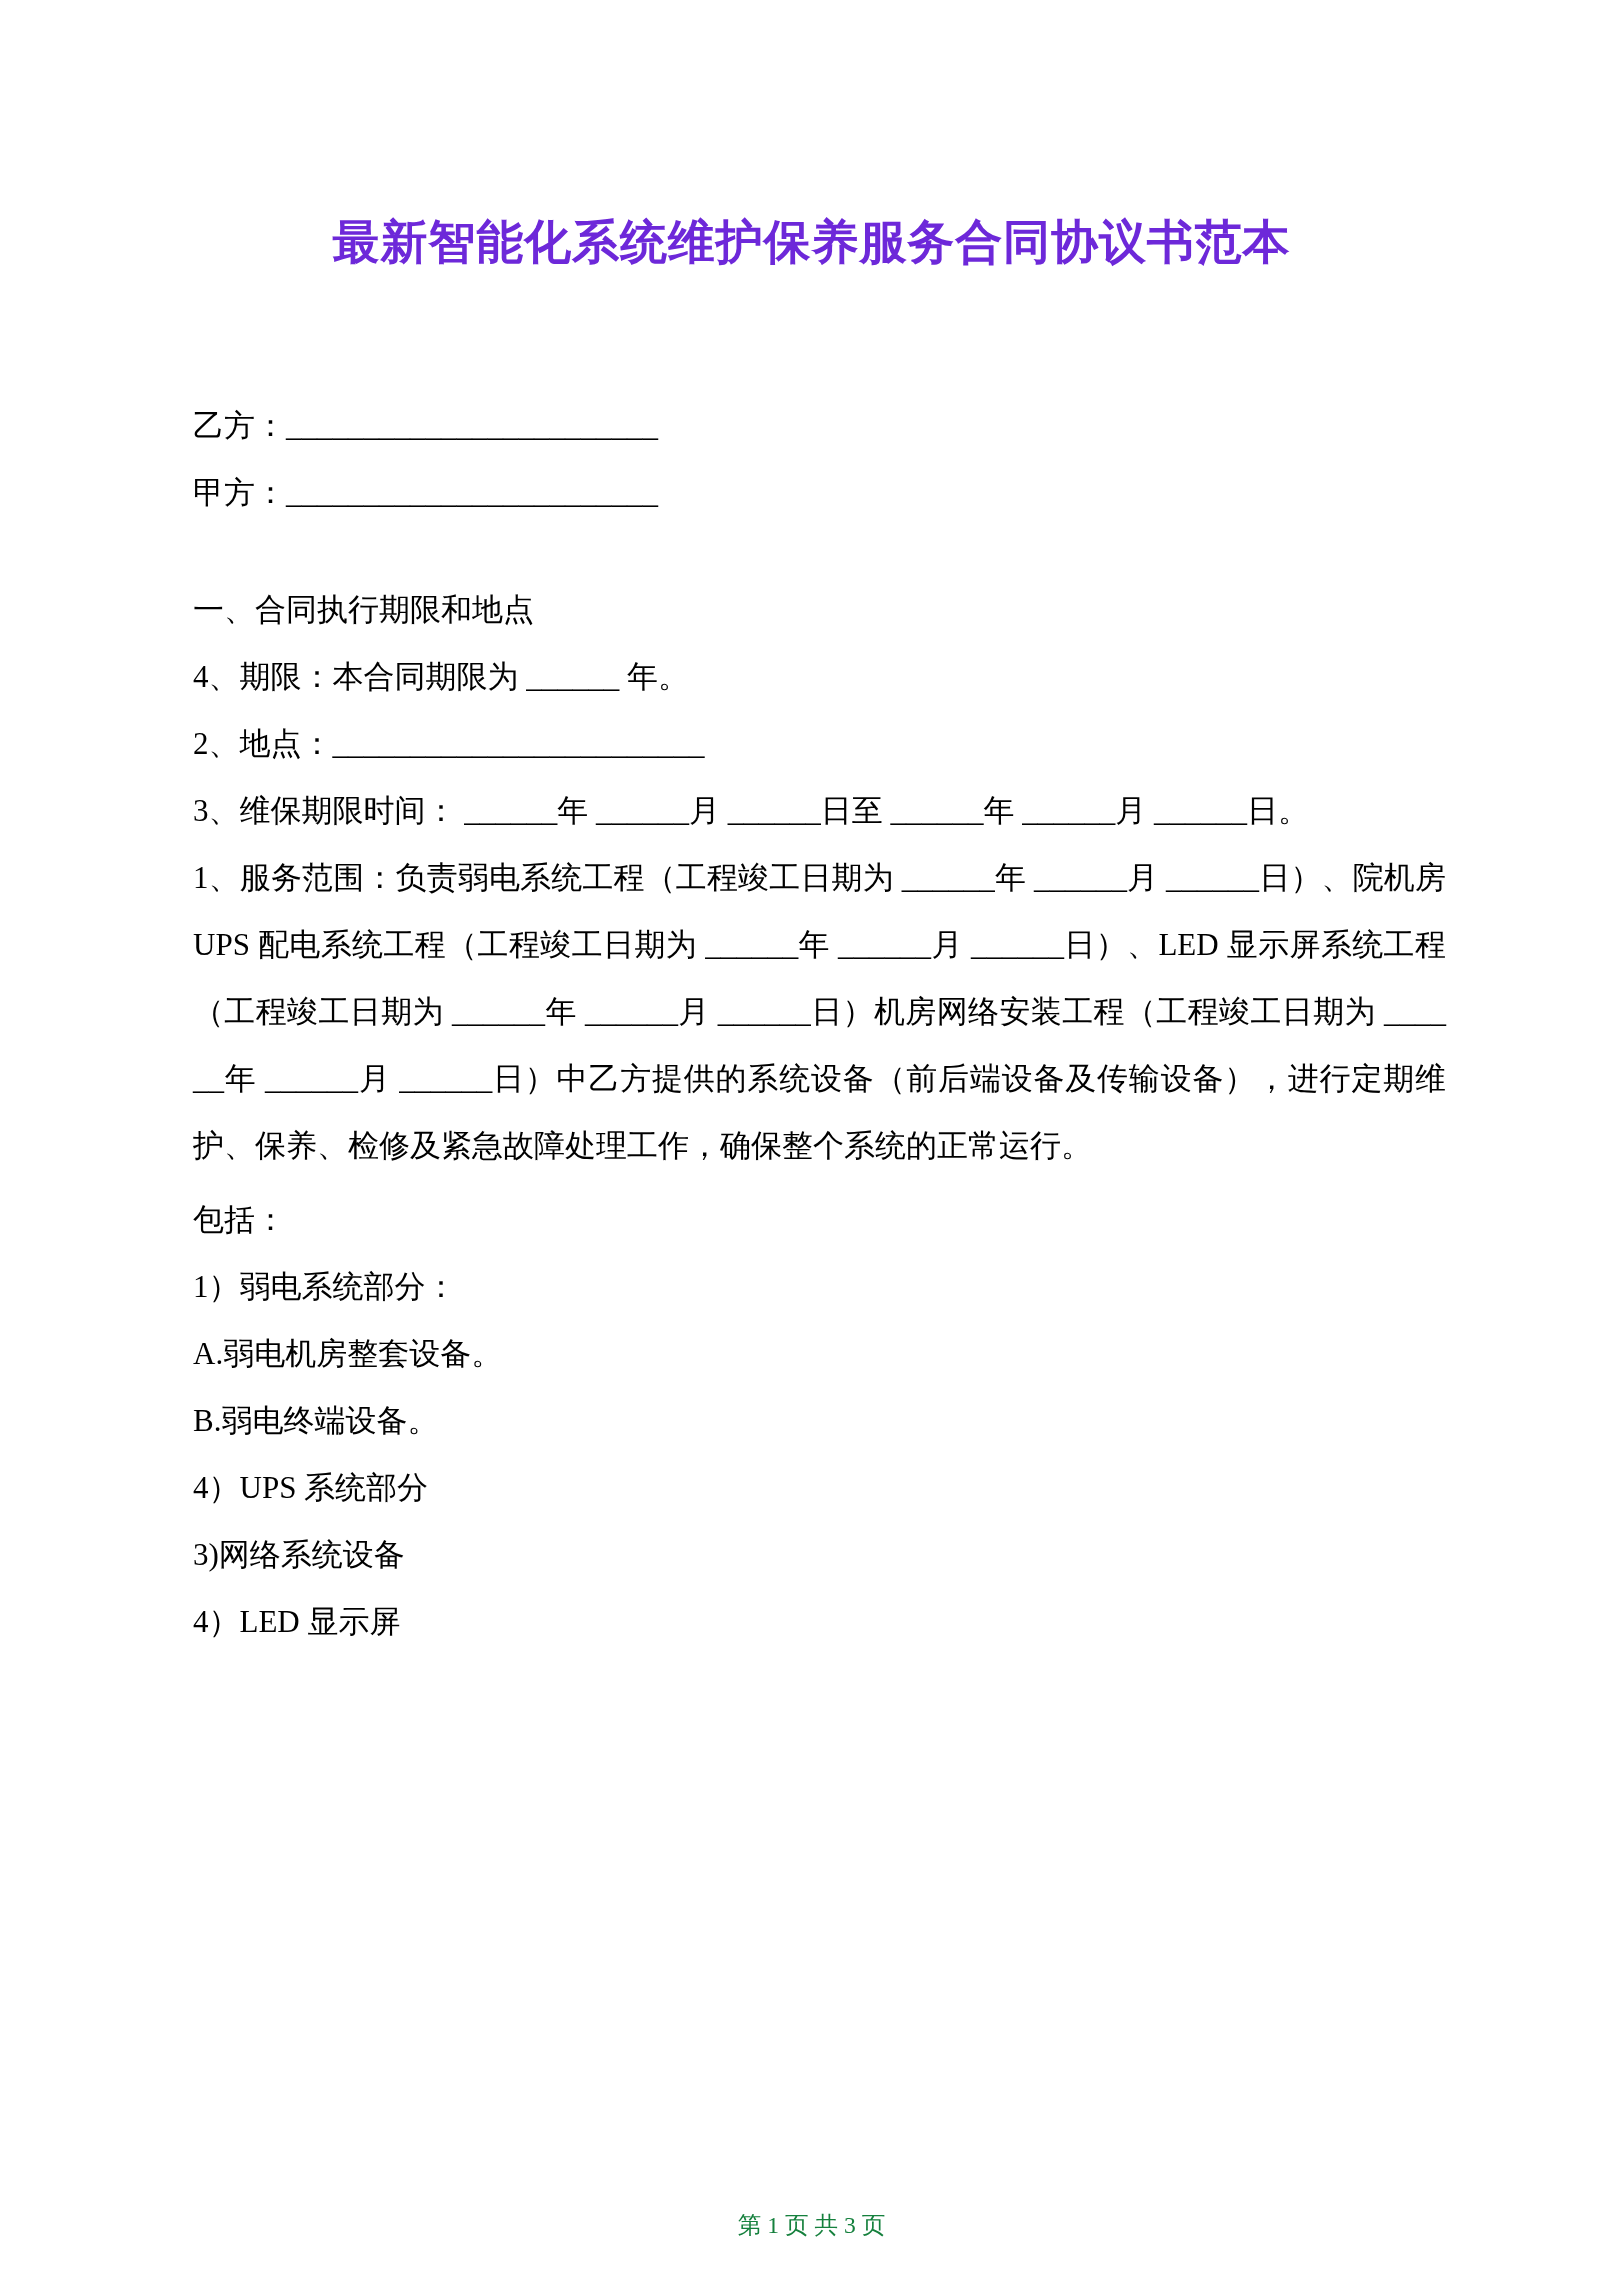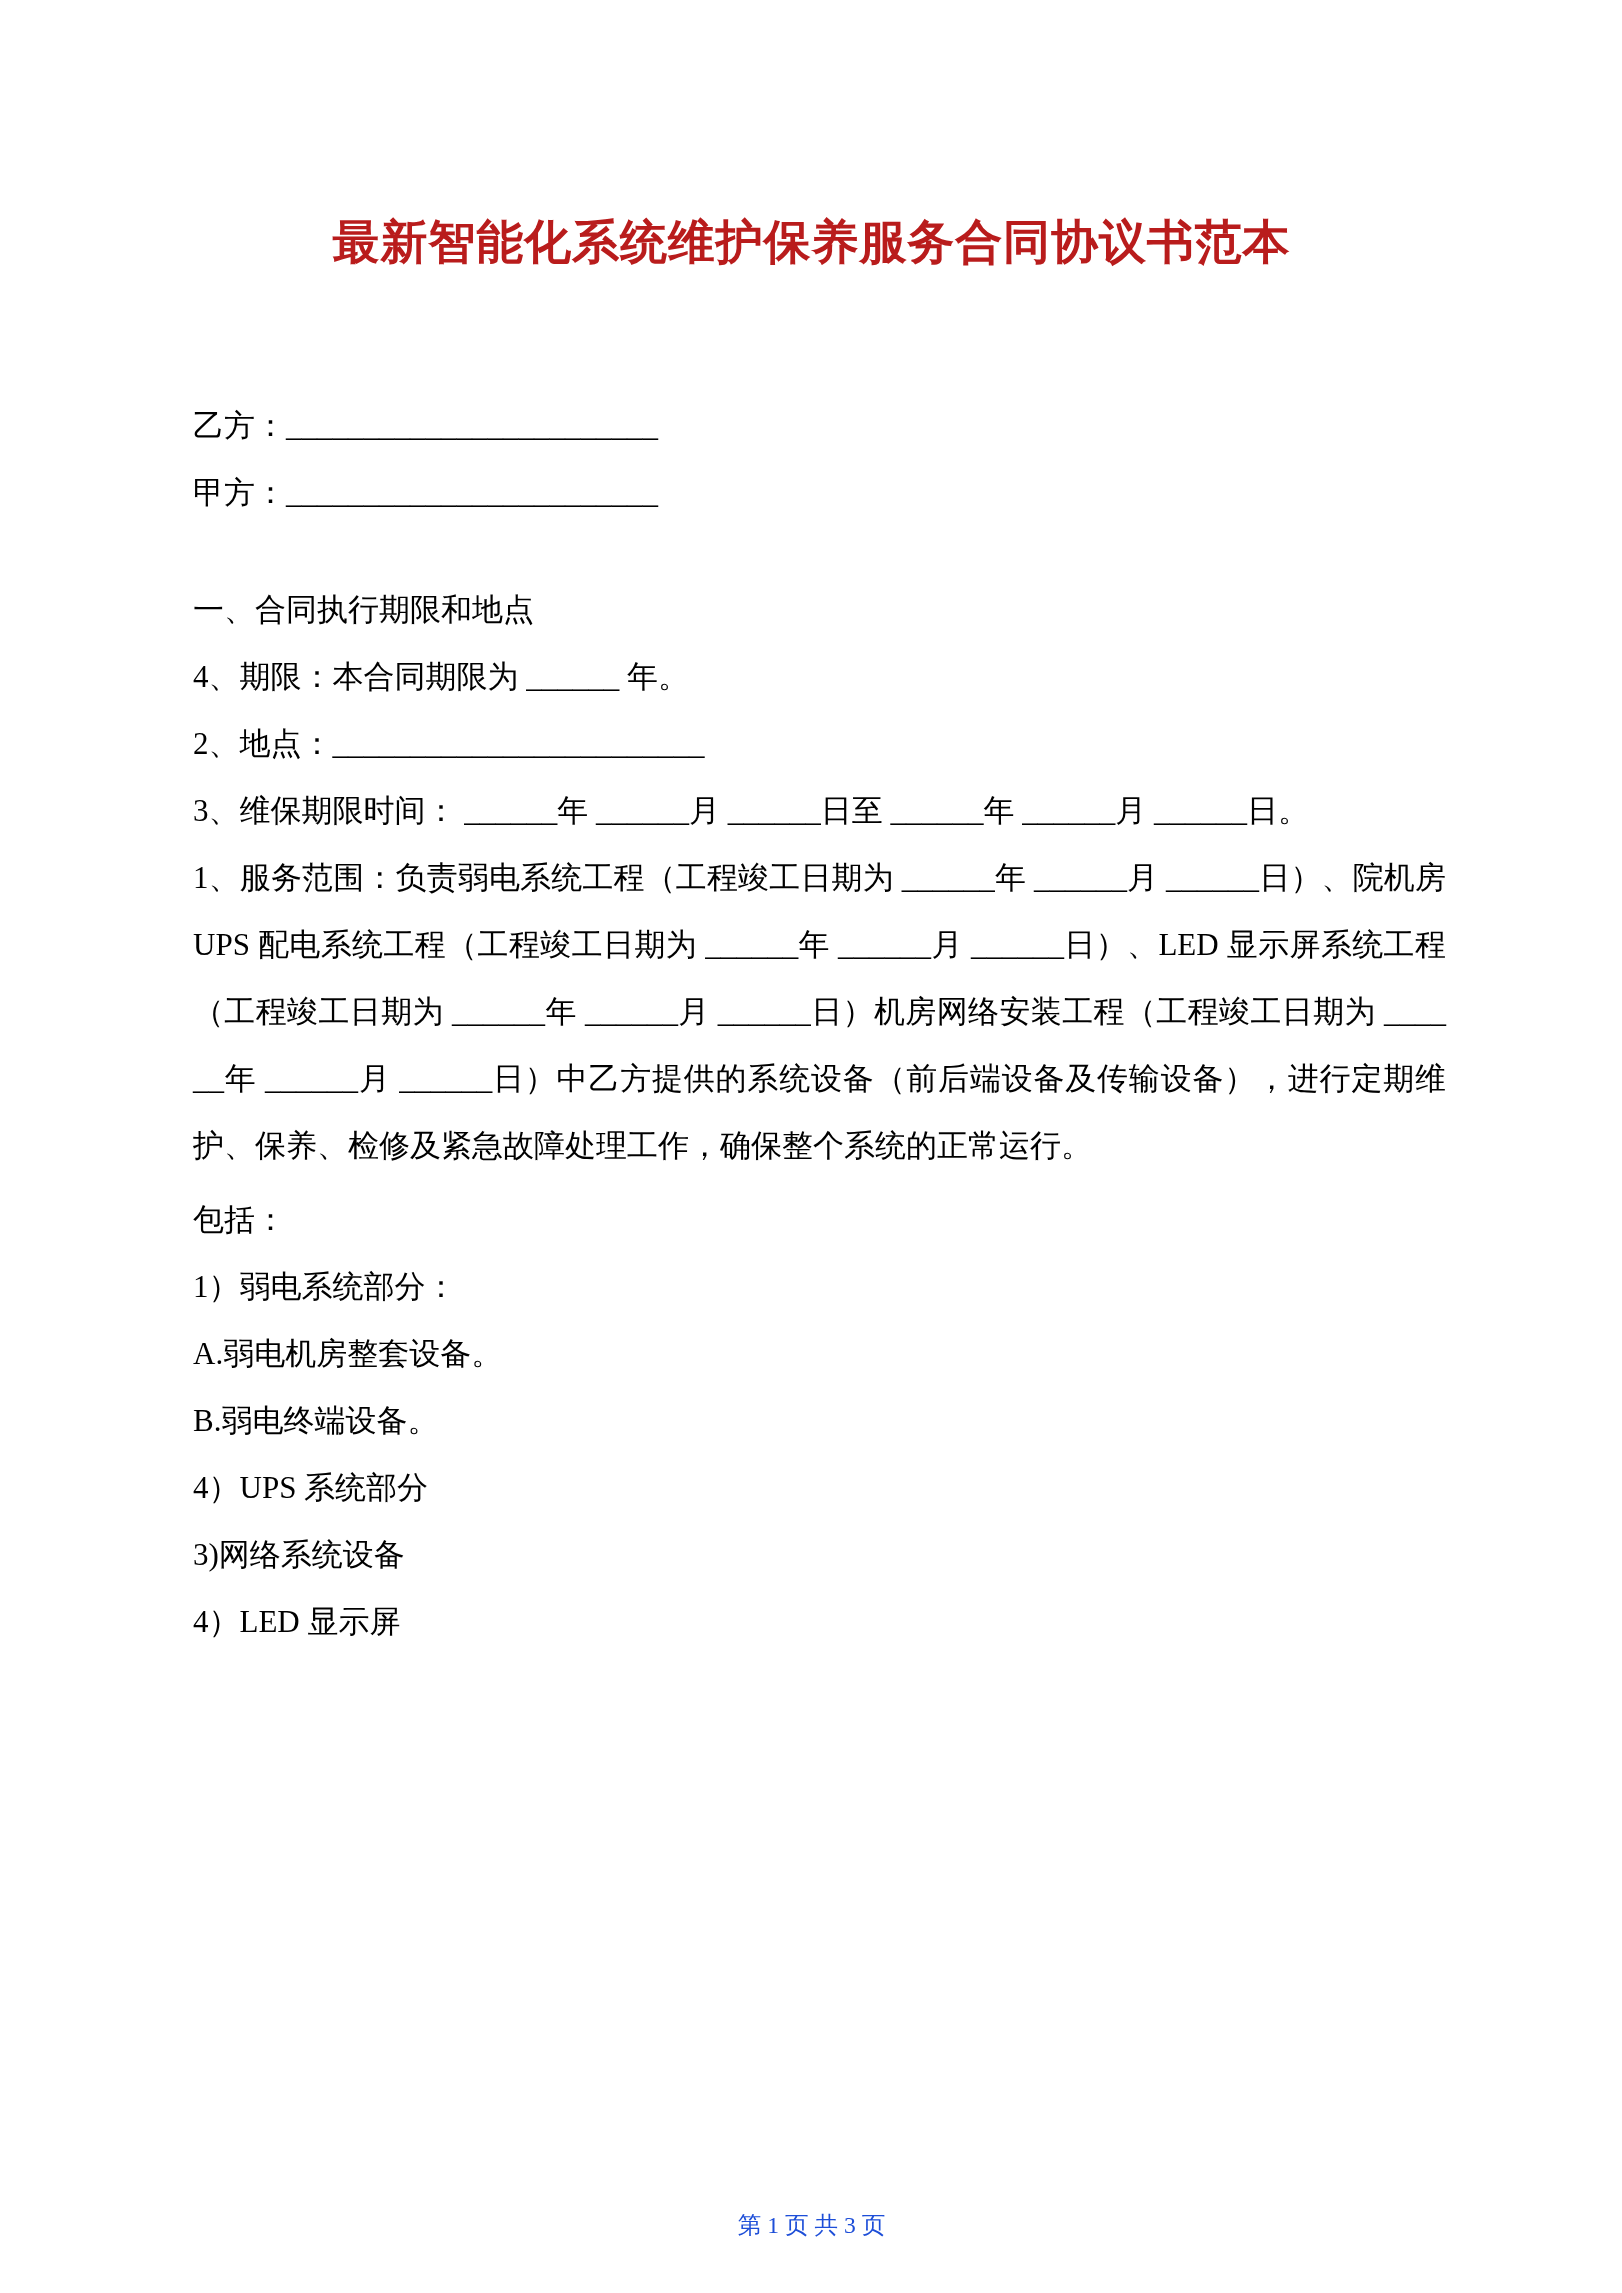--- a/index.html
+++ b/index.html
@@ -14,21 +14,21 @@
       font-family: "Liberation Serif", "DejaVu Serif", serif;
       overflow: hidden;
     }
     .title {
       padding-top: 211px;
       text-align: center;
       font-family: "Liberation Sans", "DejaVu Sans", sans-serif;
       font-weight: bold;
       font-size: 47px;
       letter-spacing: 0.9px;
-      color: #b91c1c;
+      color: #6d28d9;
     }
     .parties {
       margin: 118px 177px 0 193px;
       font-size: 31px;
       line-height: 67px;
     }
     .party-line { white-space: nowrap; }
     .party-blank { letter-spacing: 0; }
     .body-text {
       margin: 50px 177px 0 193px;
@@ -41,21 +41,21 @@
       word-break: break-all;
     }
     .para-includes { margin-top: 7.3px; }
     .footer {
       position: absolute;
       left: 0;
       right: 0;
       bottom: 53px;
       text-align: center;
       font-size: 23.6px;
-      color: #1d4ed8;
+      color: #15803d;
       margin-top: 36px;
     }
   </style>
 </head>
 <body>
 
 <div class="page">
 
   <h1 class="title">最新智能化系统维护保养服务合同协议书范本</h1>
 

